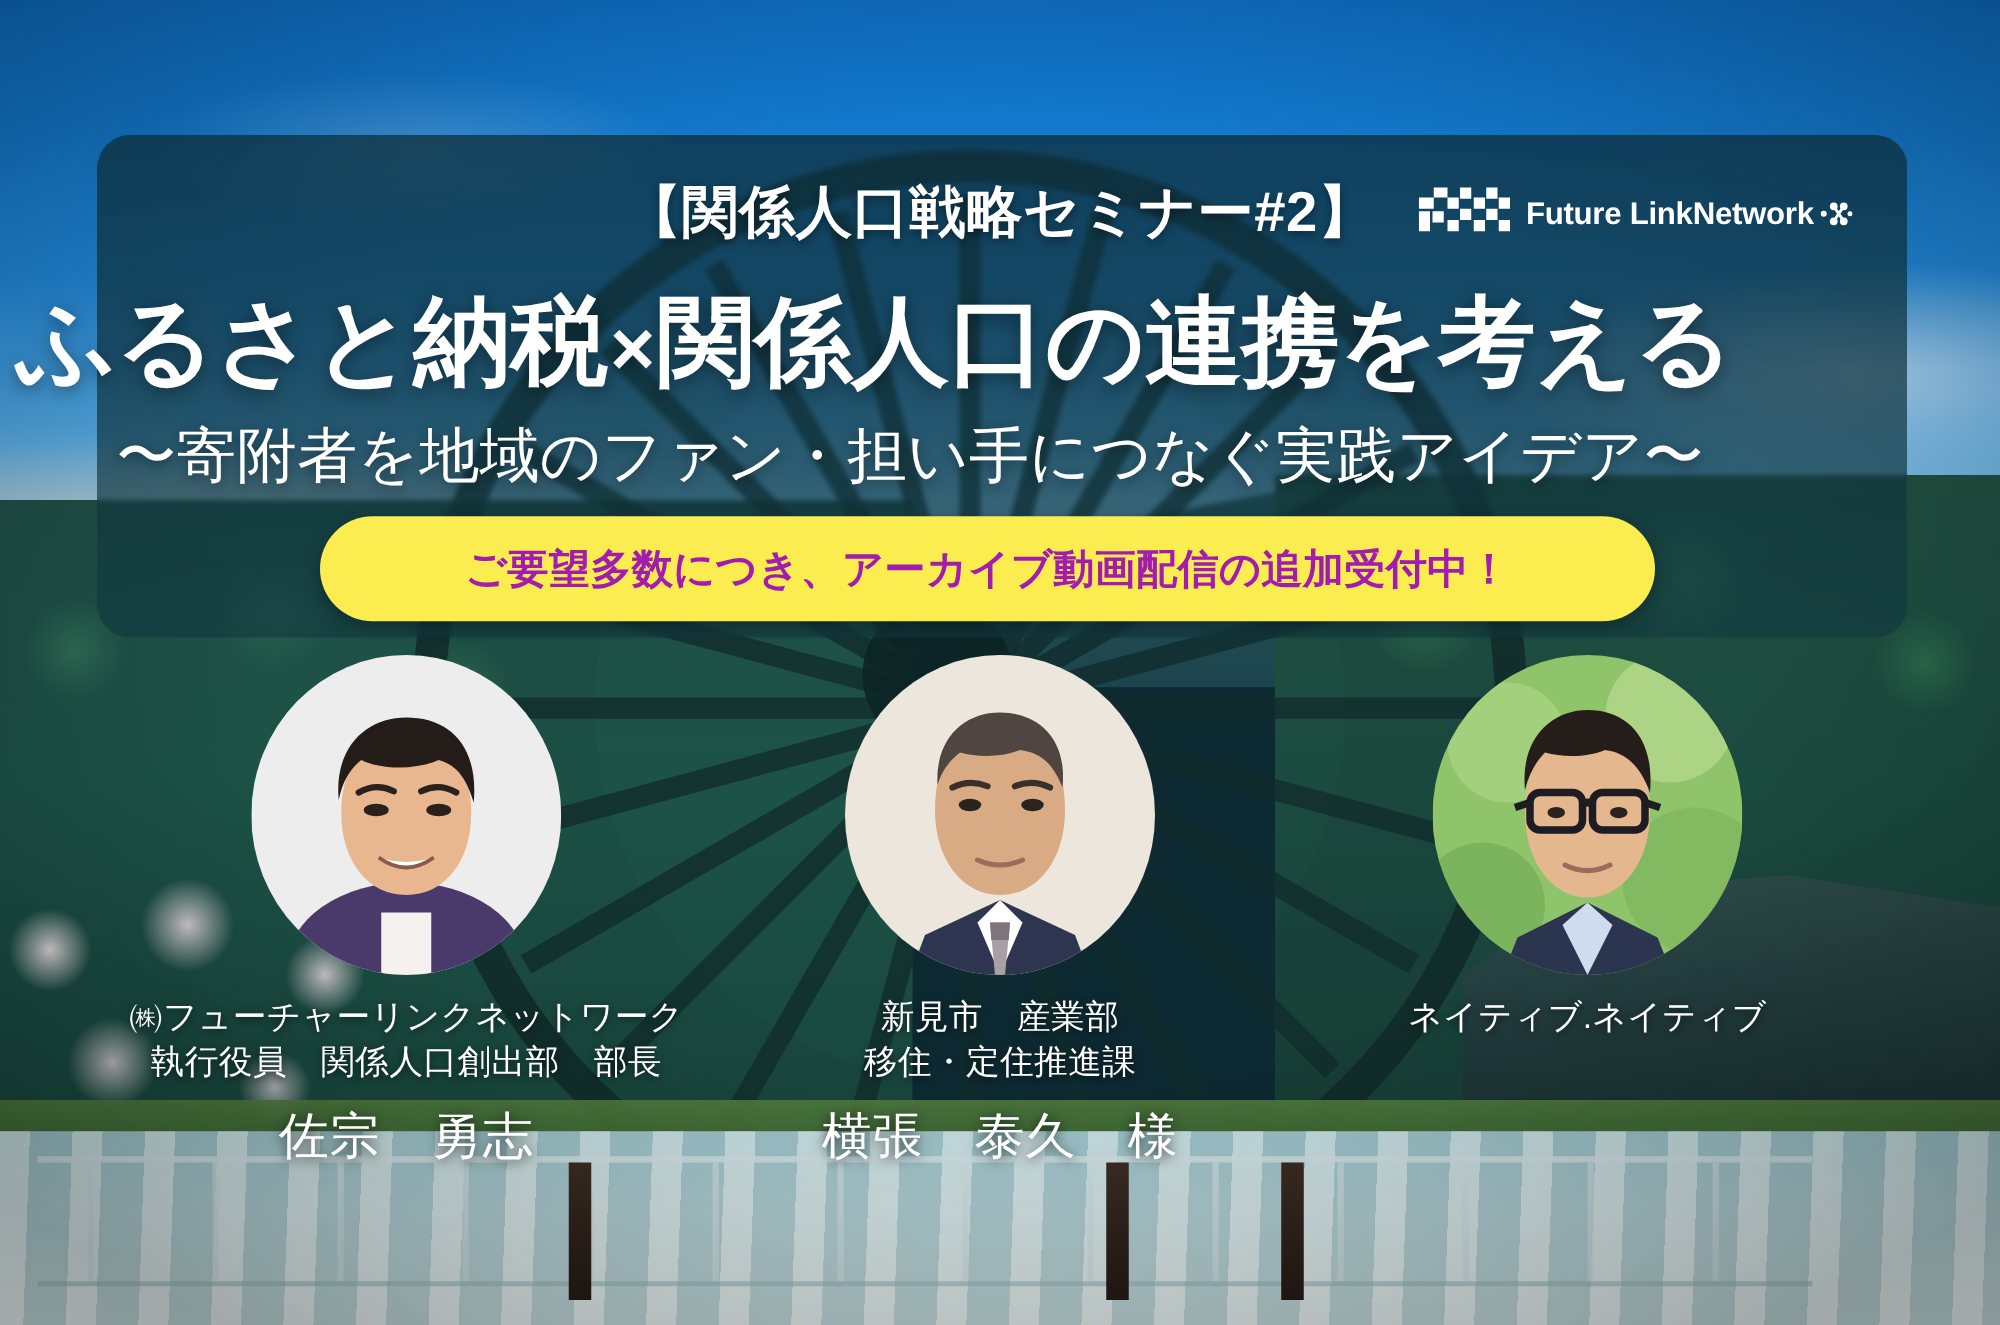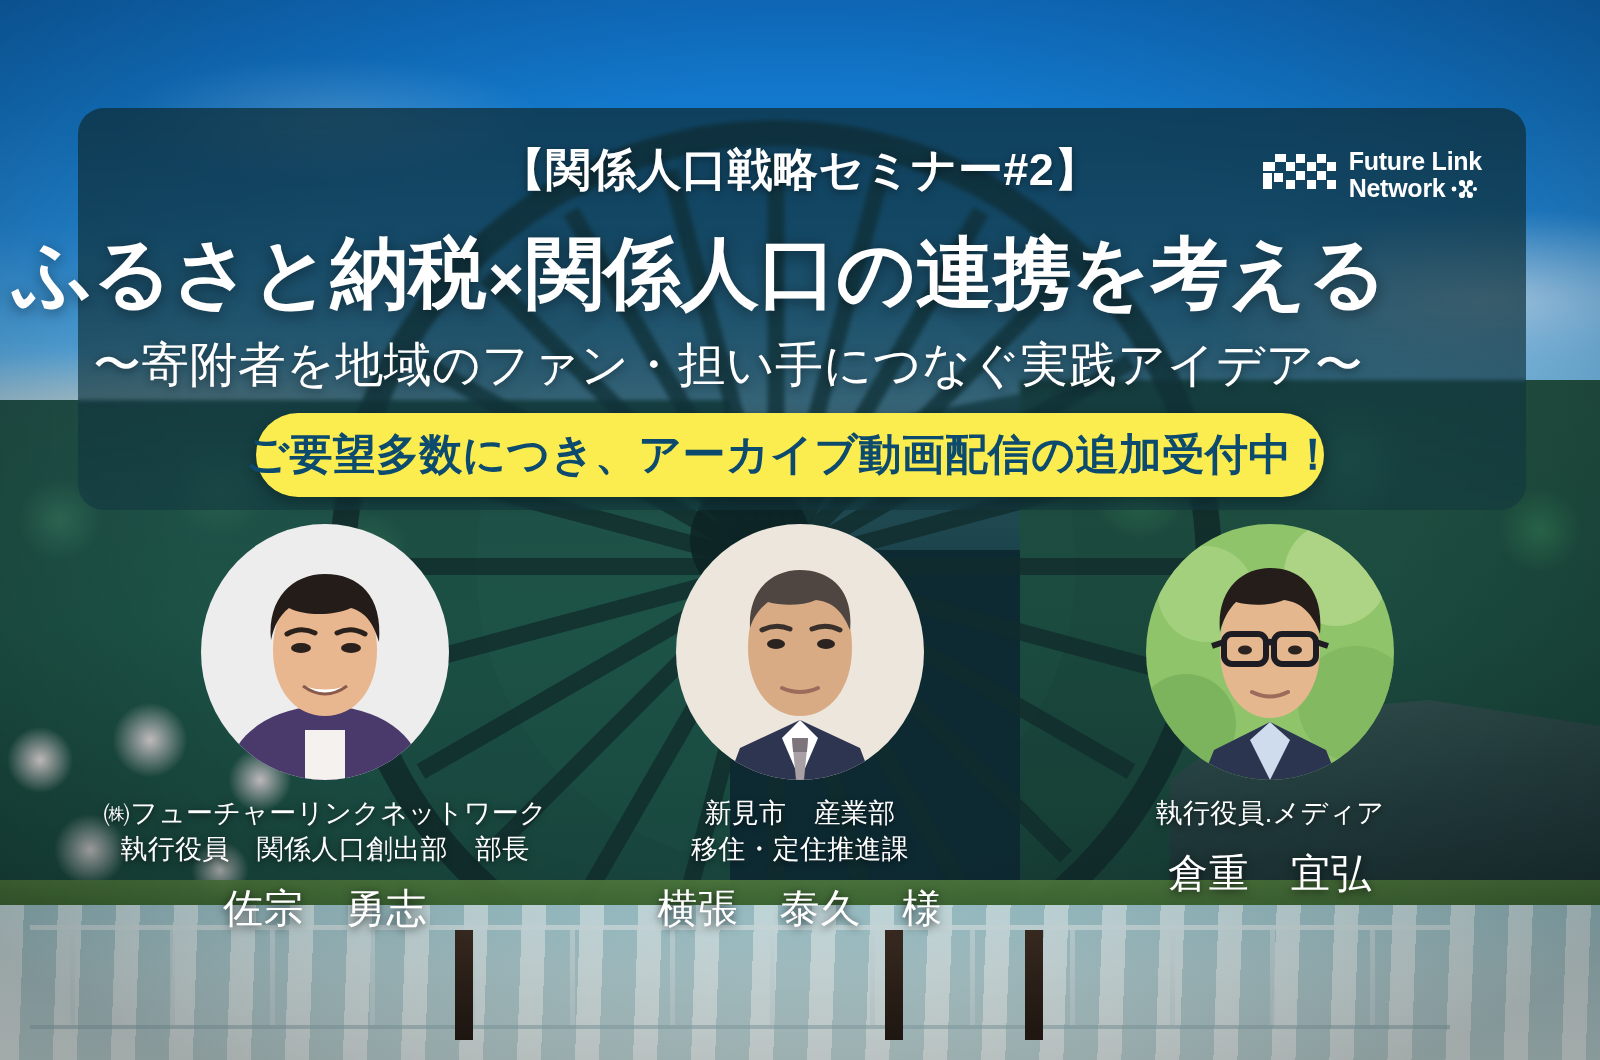--- a/index.html
+++ b/index.html
@@ -130,21 +130,21 @@
   }
 
   .logo {
     position: absolute; right: 118px; top: 148px;
     display: flex; align-items: center; gap: 12px;
   }
   .logo-mark { width: 74px; height: 46px; display: block; }
   .logo-words {
     color: #fff; font-weight: 800; font-size: 25px; line-height: 1.08;
     letter-spacing: -0.01em;
-    display: flex; flex-direction: column;
+    display: flex; flex-direction: row;
   }
   .logo-line2 { display: flex; align-items: center; gap: 5px; }
   .logo-dotmark { width: 26px; height: 20px; display: block; }
 
   
   .headline {
     position: absolute; left: 0; top: 222px; width: 1400px;
     text-align: center;
     font-size: 78px; font-weight: 800; color: #ffffff;
     letter-spacing: -.005em;
@@ -165,22 +165,22 @@
   
   .badge {
     position: absolute; left: 256px; top: 413px;
     width: 1068px; height: 84px;
     border-radius: 44px;
     background: #fbec4f;
     display: flex; align-items: center; justify-content: center;
     box-shadow: 0 4px 14px rgba(0,0,0,.30);
   }
   .badge-text {
-    color: #0c4a6e;
-    font-size: 43px; font-weight: 800;
+    color: #a21caf;
+    font-size: 33px; font-weight: 800;
     letter-spacing: .005em; white-space: nowrap;
   }
 
   
   .speakers {
     position: absolute; left: 0; top: 524px; width: 1600px; height: 420px;
   }
   .speaker { position: absolute; width: 460px; text-align: center; }
   .speaker-1 { left: 95px; }
   .speaker-2 { left: 570px; }
@@ -381,19 +381,18 @@
             <path d="M120 120 q4 -4 8 0"></path>
             <path d="M78 118 L66 122"></path>
             <path d="M170 118 L182 122"></path>
           </g>
           <ellipse cx="99" cy="126" rx="7" ry="4.5" fill="#2a2320"></ellipse>
           <ellipse cx="149" cy="126" rx="7" ry="4.5" fill="#2a2320"></ellipse>
           <path d="M106 168 q18 9 36 0" stroke="#9d6a5b" stroke-width="4" fill="none" stroke-linecap="round"></path>
         </svg>
       </div>
       <div class="affil">
-        <span>執行役員.メディア</span>
-      </div>
-      <div class="pname">倉重　宜弘</div>
+        <span>ネイティブ.ネイティブ</span>
+      </div>
     </div>
 
   </div>
 </div>
 
 </body></html>

